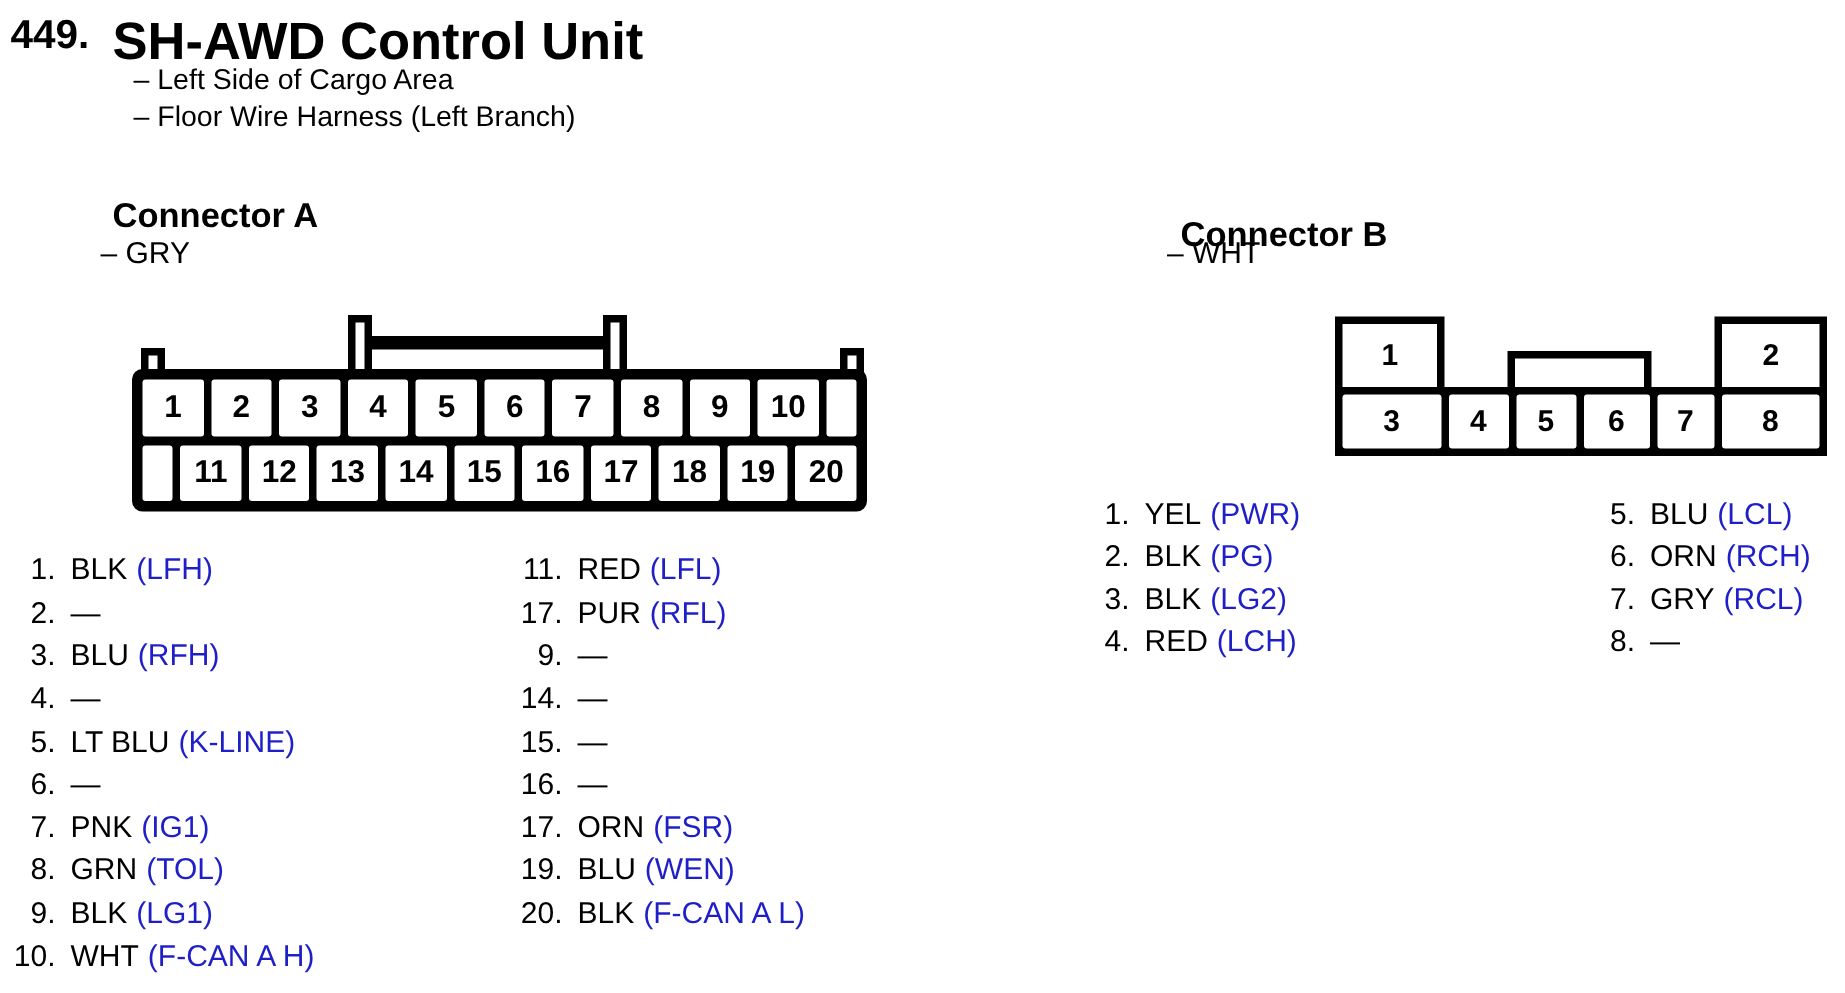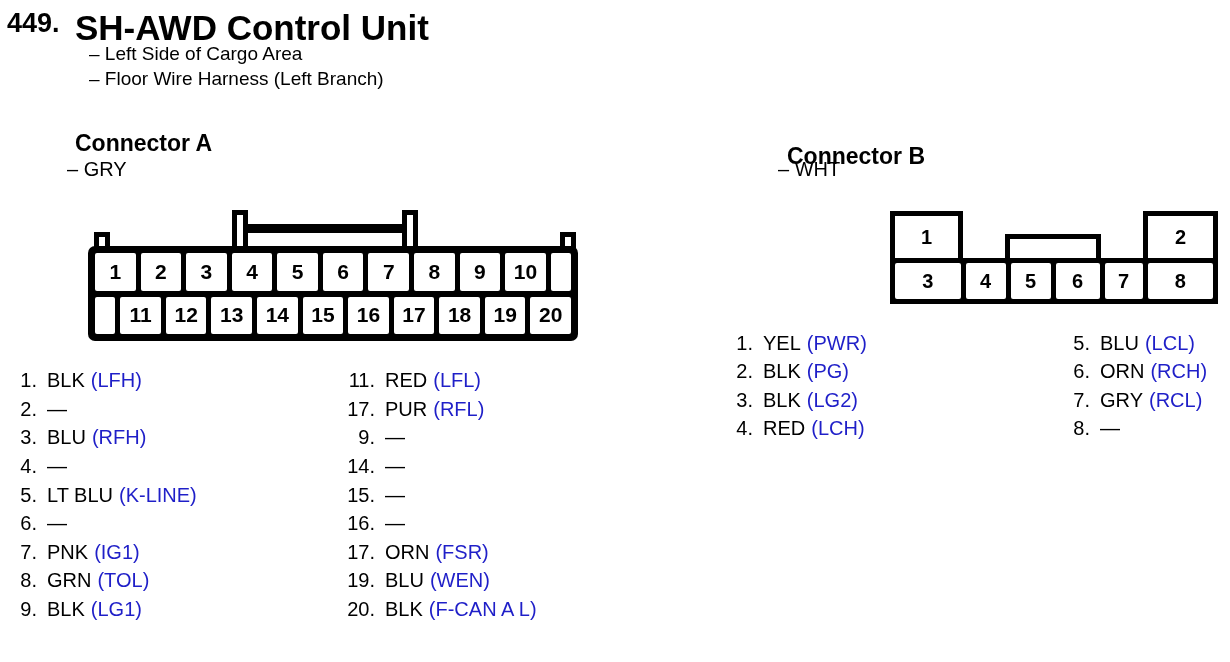--- a/index.html
+++ b/index.html
@@ -208,20 +208,25 @@
     <span class="pin-wire">GRN</span>
     <span class="pin-signal">(TOL)</span>
   </div>
 
   <div class="pin-row">
     <span class="pin-num">9.</span>
     <span class="pin-wire">BLK</span>
     <span class="pin-signal">(LG1)</span>
   </div>
 
+  <div class="pin-row">
+    <span class="pin-num">10.</span>
+    <span class="pin-wire">WHT</span>
+    <span class="pin-signal">(F-CAN A H)</span>
+  </div>
 </div>
   <div class="pin-list listA2">
   <div class="pin-row">
     <span class="pin-num">11.</span>
     <span class="pin-wire">RED</span>
     <span class="pin-signal">(LFL)</span>
   </div>
 
   <div class="pin-row">
     <span class="pin-num">17.</span>

